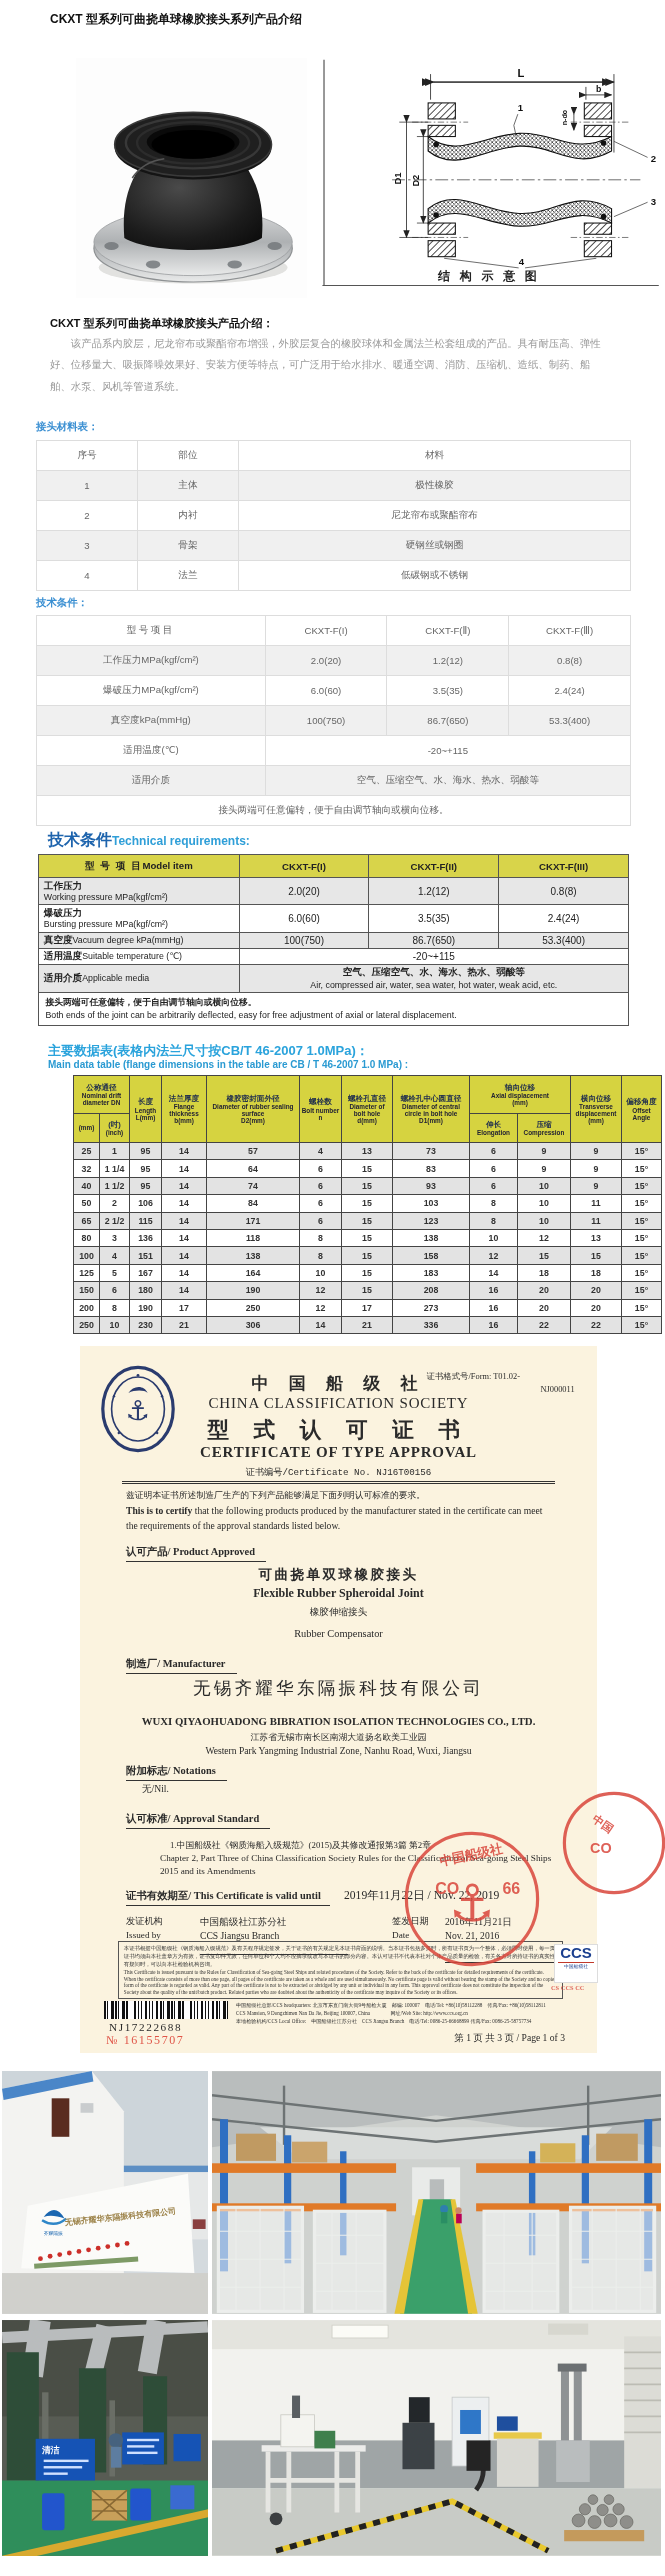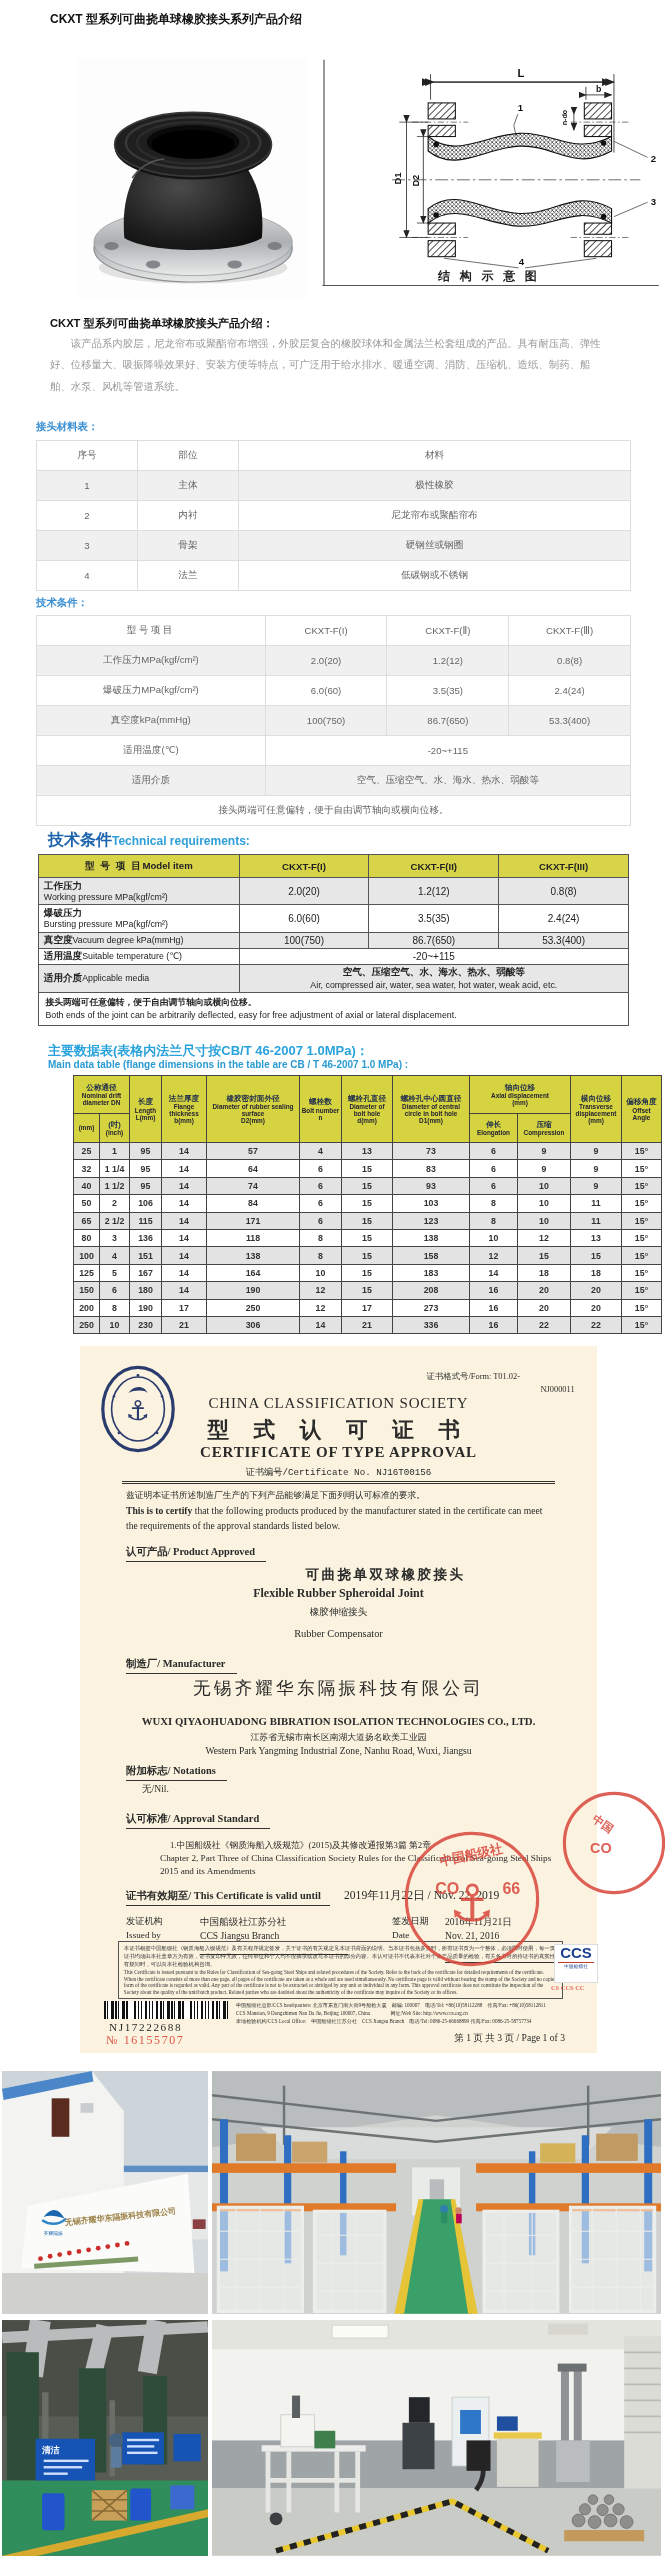--- a/index.html
+++ b/index.html
@@ -568,31 +568,32 @@
       <circle cx="50" cy="14" r="1.8" fill="#2a3b6e"></circle>
         <circle cx="20" cy="40" r="1.5" fill="#2a3b6e"></circle>
       <circle cx="80" cy="40" r="1.5" fill="#2a3b6e"></circle>
         <circle cx="26" cy="86" r="1.5" fill="#2a3b6e"></circle>
       <circle cx="74" cy="86" r="1.5" fill="#2a3b6e"></circle>
     </svg>
     <div class="abs" style="right:22.4px;top:24px;width:148px;font-size:8.4px;line-height:1.6;">
       <div>证书格式号/Form: T01.02-</div>
       <div style="text-align:right;">NJ000011</div>
     </div>
+    <div class="abs c" style="top:26px;font-size:17px;font-weight:bold;letter-spacing:8px;">中 国 船 级 社</div>
     <div class="abs c" style="top:49px;font-size:15px;letter-spacing:0.8px;">CHINA CLASSIFICATION SOCIETY</div>
     <div class="abs c" style="top:69px;font-size:21.6px;font-weight:bold;letter-spacing:9.6px;">型 式 认 可 证 书</div>
     <div class="abs c" style="top:98px;font-size:15px;font-weight:bold;letter-spacing:0.8px;">CERTIFICATE OF TYPE APPROVAL</div>
     <div class="abs c" style="top:120px;font-size:9.2px;font-family:'Liberation Mono','DejaVu Sans Mono',monospace;">证书编号/Certificate No. NJ16T00156</div>
     <div class="abs" style="left:42px;top:135px;width:433px;border-top:3.2px double #333;"></div>
     <div class="abs" style="left:46px;top:144px;width:425px;font-size:8.8px;">兹证明本证书所述制造厂生产的下列产品能够满足下面列明认可标准的要求。</div>
     <div class="abs" style="left:46px;top:158px;width:429px;font-size:9.6px;line-height:1.55;">
       <b>This is to certify</b><span> that the following products produced by the manufacturer stated in the certificate can meet the requirements of the approval standards listed below.</span>
     </div>
     <div class="abs" style="left:46px;top:199px;font-size:10.4px;font-weight:bold;border-bottom:0.8px solid #333;padding:0 11.2px 1.6px 0;">认可产品/ Product Approved</div>
-    <div class="abs c" style="top:220px;font-size:13.6px;font-weight:bold;letter-spacing:2.4px;margin-left:47px;">可曲挠单双球橡胶接头</div>
+    <div class="abs c" style="top:220px;font-size:13.6px;font-weight:bold;letter-spacing:2.4px;">可曲挠单双球橡胶接头</div>
     <div class="abs c" style="top:240px;font-size:12px;font-weight:bold;">Flexible Rubber Spheroidal Joint</div>
     <div class="abs c" style="top:260px;font-size:9.6px;">橡胶伸缩接头</div>
     <div class="abs c" style="top:282px;font-size:10.4px;">Rubber Compensator</div>
     <div class="abs" style="left:46px;top:311px;font-size:10.4px;font-weight:bold;border-bottom:0.8px solid #333;padding:0 11.2px 1.6px 0;">制造厂/ Manufacturer</div>
     <div class="abs c" style="top:330px;font-size:17.6px;letter-spacing:3.2px;">无锡齐耀华东隔振科技有限公司</div>
     <div class="abs c" style="top:369px;font-size:10.8px;font-weight:bold;">WUXI QIYAOHUADONG BIBRATION ISOLATION TECHNOLOGIES CO., LTD.</div>
     <div class="abs c" style="top:386px;font-size:8.8px;">江苏省无锡市南长区南湖大道扬名欧美工业园</div>
     <div class="abs c" style="top:399px;font-size:9.6px;">Western Park Yangming Industrial Zone, Nanhu Road, Wuxi, Jiangsu</div>
     <div class="abs" style="left:46px;top:418px;font-size:10.4px;font-weight:bold;border-bottom:0.8px solid #333;padding:0 11.2px 1.6px 0;">附加标志/ Notations</div>
     <div class="abs" style="left:62px;top:437px;font-size:9.6px;">无/Nil.</div>

